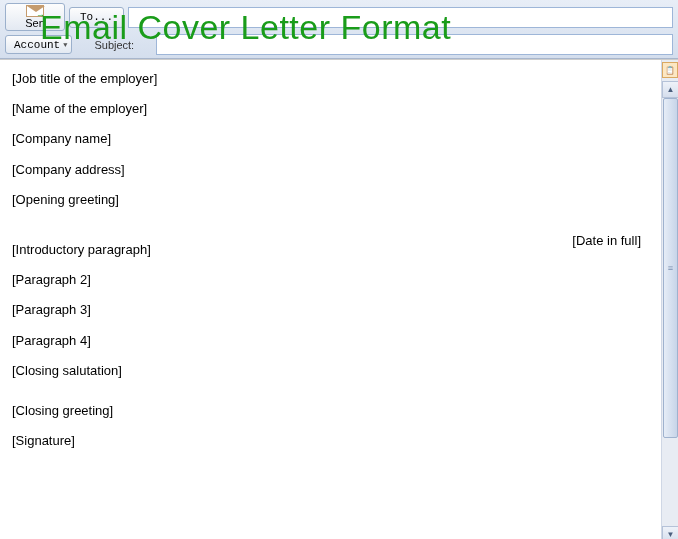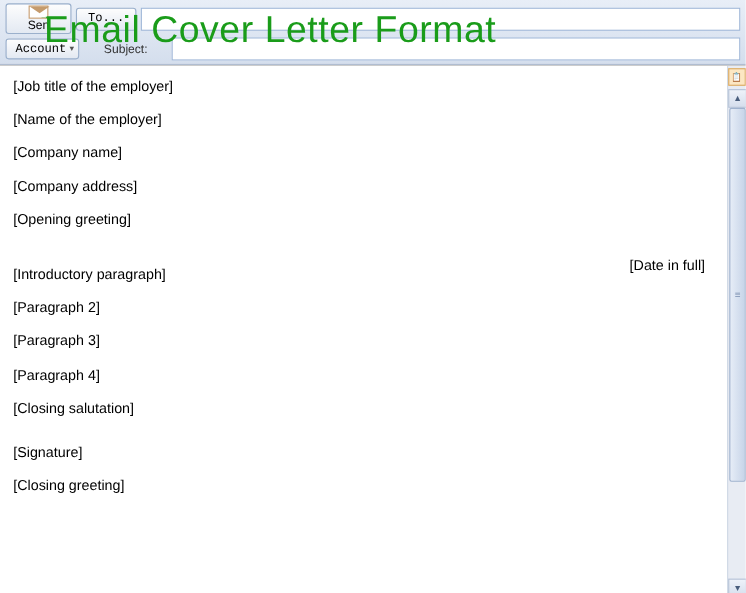--- a/index.html
+++ b/index.html
@@ -238,22 +238,22 @@
     <p>[Opening greeting]</p>
     <span class="date-right">[Date in full]</span>
     <div class="gap"></div>
     <div class="gap"></div>
     <p>[Introductory paragraph]</p>
     <p>[Paragraph 2]</p>
     <p>[Paragraph 3]</p>
     <p>[Paragraph 4]</p>
     <p>[Closing salutation]</p>
     <div class="gap"></div>
+    <p>[Closing greeting]</p>
     <p>[Signature]</p>
-    <p>[Closing greeting]</p>
   </div>
   <div class="scrollbar-area">
     <div class="paste-options-icon">📋</div>
     <div class="scroll-up">▲</div>
     <div class="scroll-thumb"></div>
     <div class="scroll-down">▼</div>
   </div>
 </div>
 
 </body></html>

